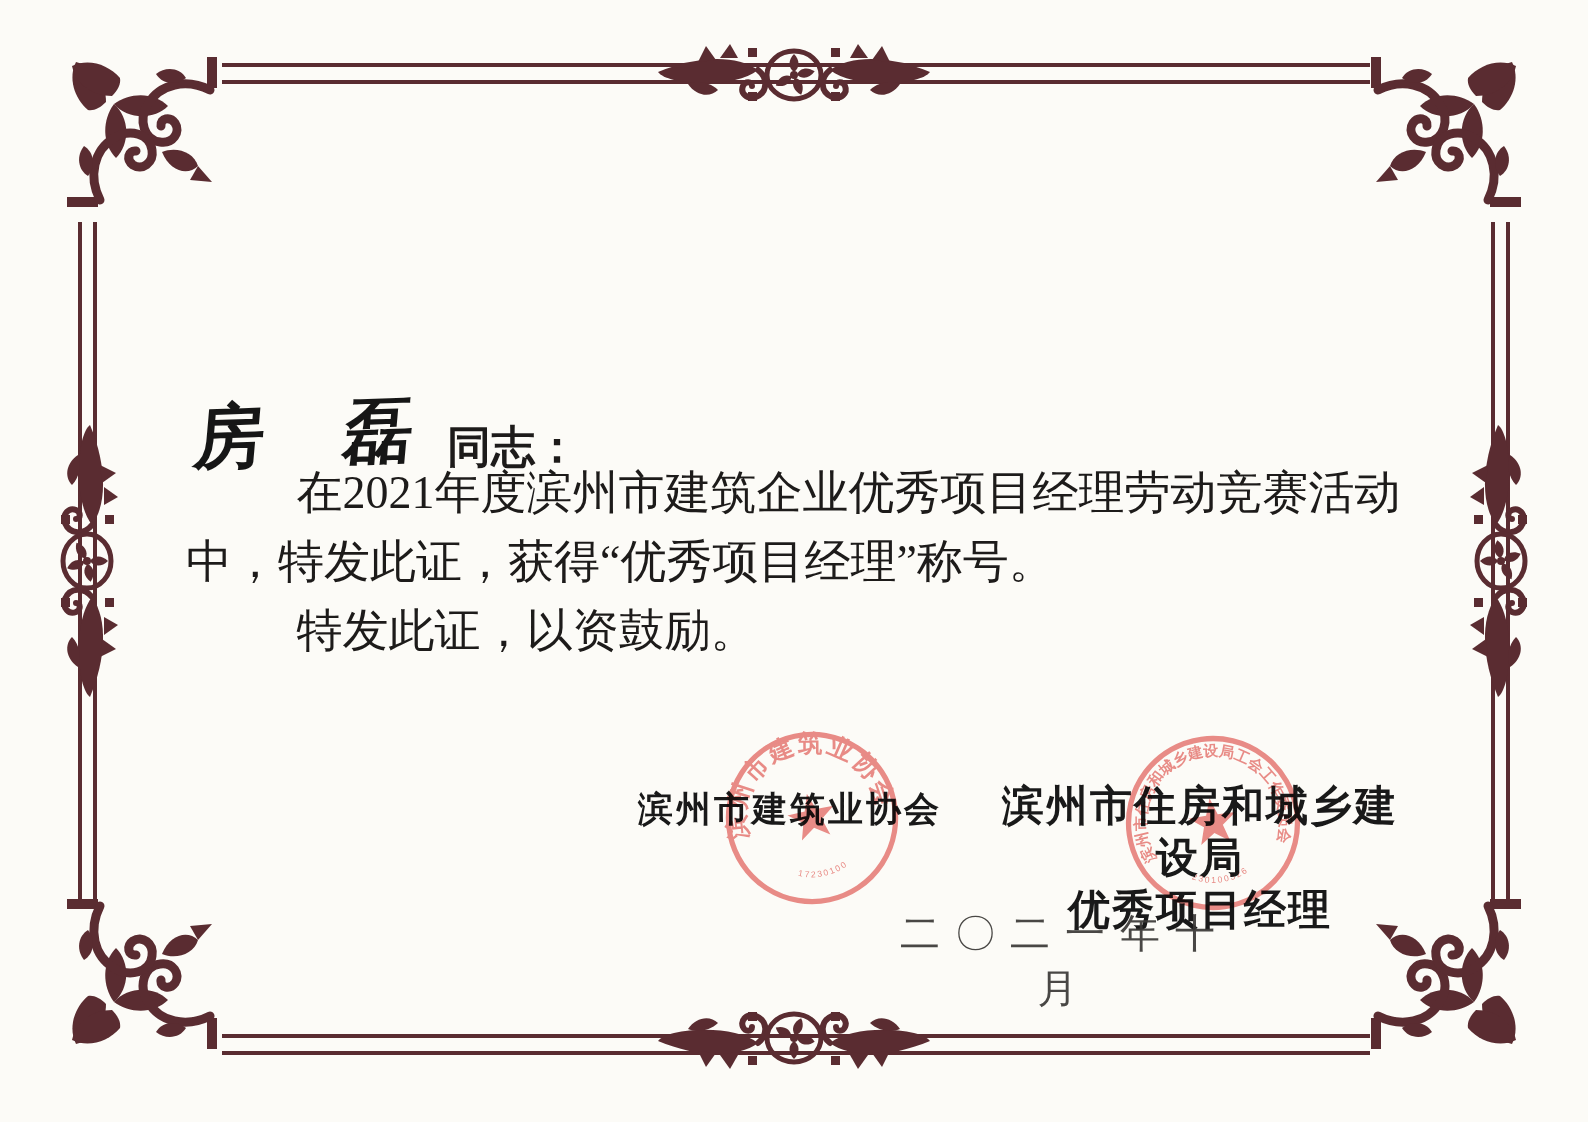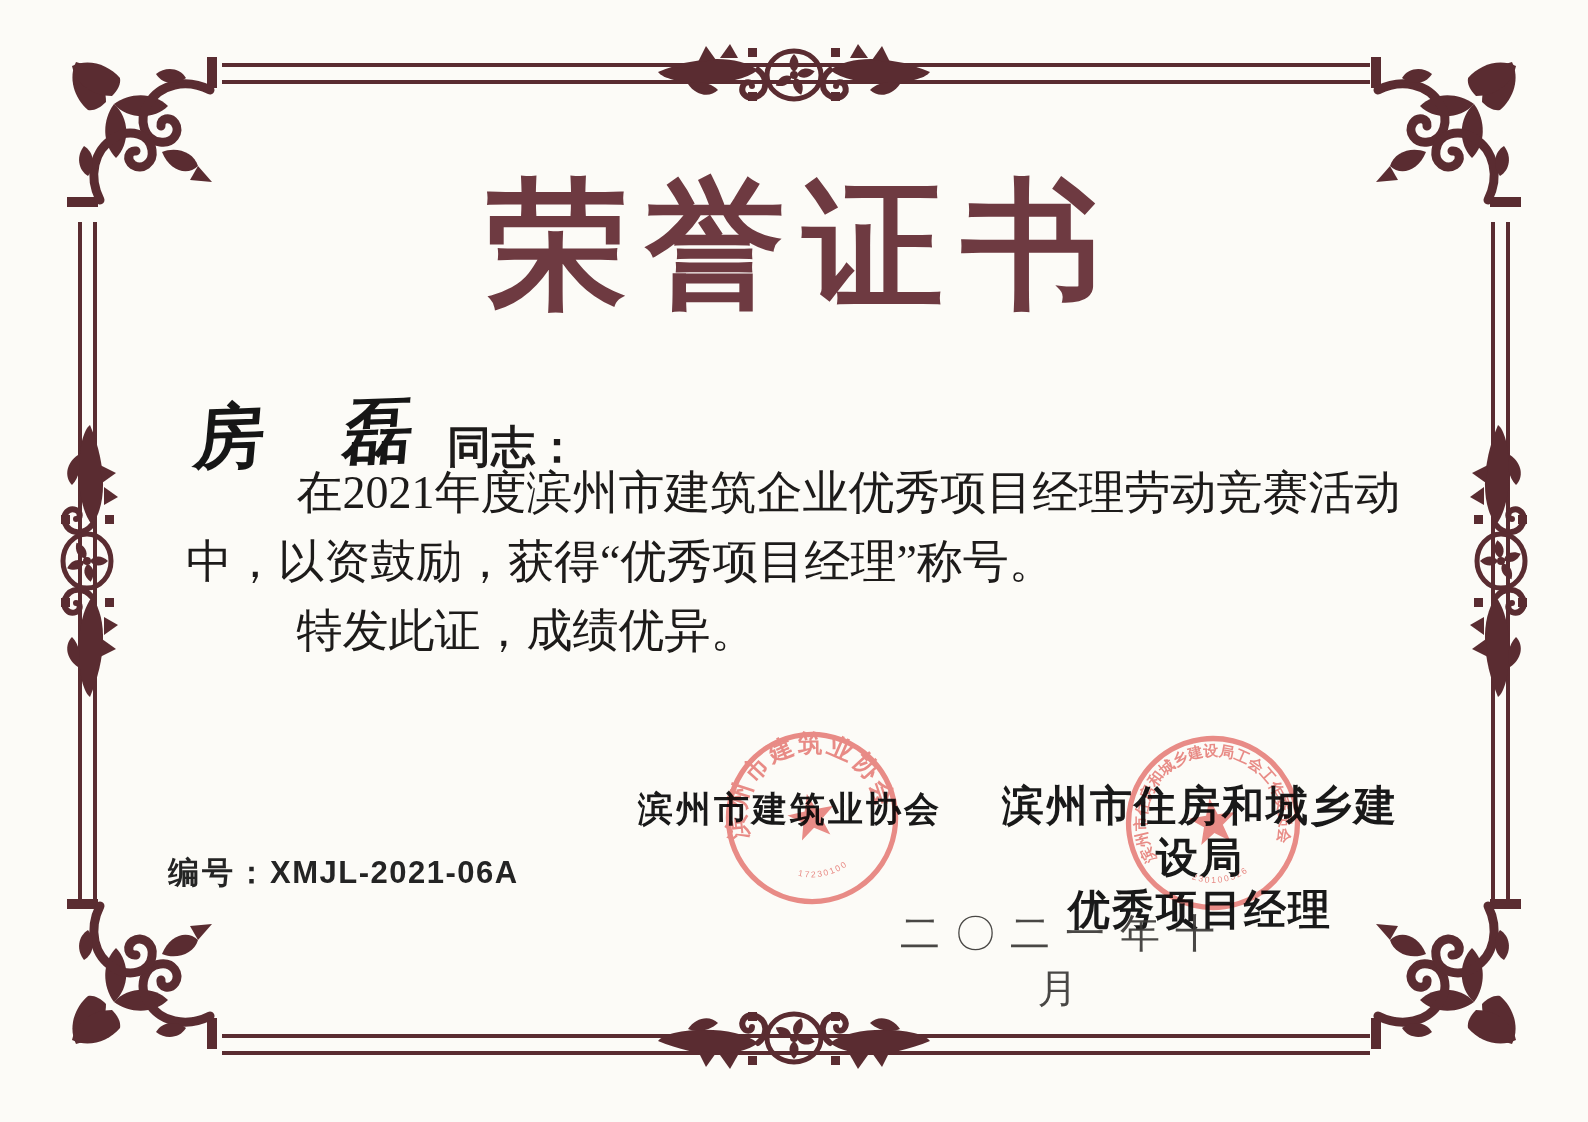--- a/index.html
+++ b/index.html
@@ -162,43 +162,38 @@
   <svg class="side-orn o-bottom" viewBox="0 0 300 74">
       <use href="#sideOrn"></use>
     </svg>
   <svg class="side-orn o-left" viewBox="0 0 300 74">
       <use href="#sideOrn"></use>
     </svg>
   <svg class="side-orn o-right" viewBox="0 0 300 74">
       <use href="#sideOrn"></use>
     </svg>
 
-  <div class="title">荣誉证书</div>
 
   <div class="recipient-row">
     <span class="recipient-name">房　磊</span>
     <span class="salutation">同志：</span>
   </div>
 
   <div class="body">
     <div class="body-line indent">在2021年度滨州市建筑企业优秀项目经理劳动竞赛活动</div>
-    <div class="body-line">中，以资鼓励，获得“优秀项目经理”称号。</div>
-    <div class="body-line indent">特发此证，成绩优异。</div>
+    <div class="body-line">中，特发此证，获得“优秀项目经理”称号。</div>
+    <div class="body-line indent">特发此证，以资鼓励。</div>
   </div>
 
   <div class="issuer-left">滨州市建筑业协会</div>
   <div class="issuer-right">
     <div>滨州市住房和城乡建设局</div>
     <div>优秀项目经理</div>
   </div>
 
-  <div class="serial">
-    <span class="serial-label">编号：</span>
-    <span class="serial-value">XMJL-2021-06A</span>
-  </div>
 
   <div class="date">二〇二一年十月</div>
 
   <svg class="seal seal-left" viewBox="0 0 200 200">
     <g transform="rotate(-12 100 100)">
       <circle class="seal-ring" cx="100" cy="100" r="88"></circle>
       <path id="sealArcL" d="M 31.1,112.2 A 70 70 0 1 1 168.9,112.2" fill="none"></path>
       <path id="sealNumL" d="M 48,135 A 63 63 0 0 0 152,135" fill="none"></path>
       <text class="seal-arc-text" text-anchor="middle">
         <textPath href="#sealArcL" startOffset="50%">滨州市建筑业协会</textPath>

